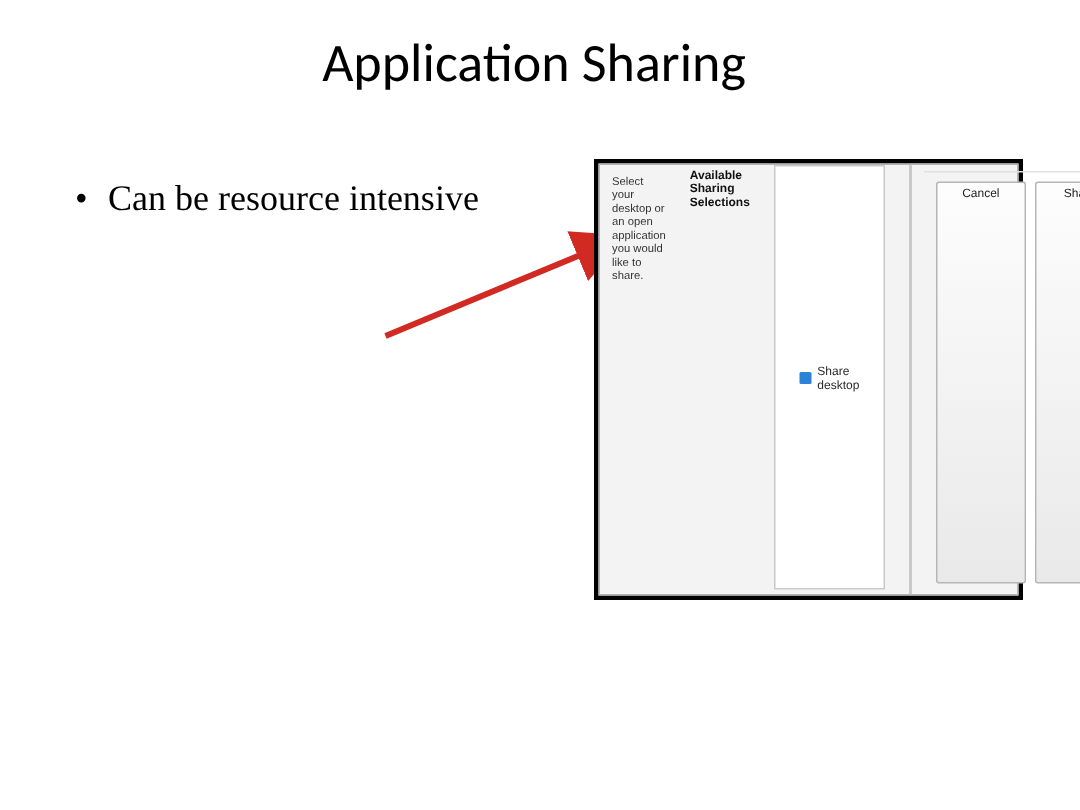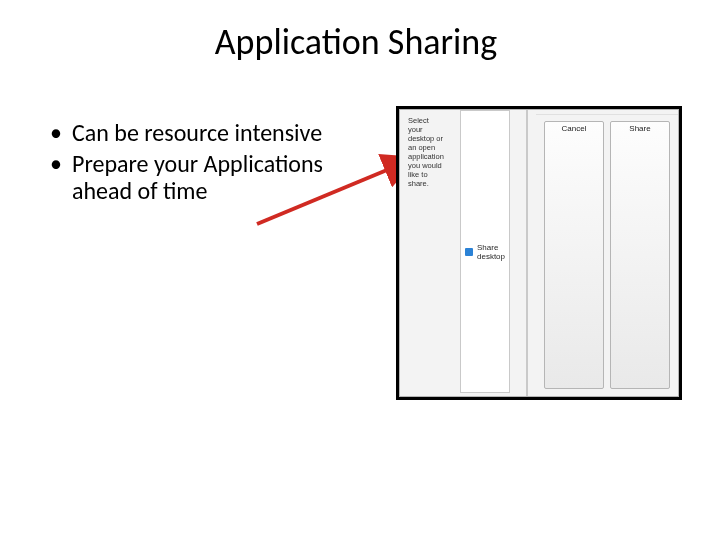--- a/index.html
+++ b/index.html
@@ -29,20 +29,21 @@
     font-size:24px;
     line-height:1.12;
   }
   .bullets ul{
     margin:0;padding:0;list-style:none;
   }
   .bullets li{
     position:relative;
     padding-left:22px;
     margin:0 0 4px 0;
+    font-family:Liberation Serif, serif;
   }
   .bullets li::before{
     content:"•";
     position:absolute;
     left:0;top:0;
     font-size:24px;
     line-height:1.12;
   }
 
   
@@ -74,21 +75,21 @@
   .dlg-section-label{
     padding:2px 8px 3px 8px;
     font-size:8px;
     font-weight:bold;
     color:#111;
   }
   .dlg-panel{
     margin:0 8px 3px 8px;
     background:#fff;
     border:1px solid #c9c9c9;
-    padding:3px 4px;
+    padding:3px 16px;
     display:flex;align-items:center;gap:4px;
   }
   .dlg-list{
     margin:0 8px 0 8px;
     background:#fff;
     border:1px solid #c9c9c9;
     flex:1;
     overflow:hidden;
     position:relative;
   }
@@ -184,37 +185,37 @@
 </head>
 <body>
 
 <div class="slide">
 
   <div class="title">Application Sharing</div>
 
   <div class="bullets">
     <ul>
       <li>Can be resource intensive</li>
-      <li>Prepare your Applications ahead of time</li>
     </ul>
   </div>
 
   <svg class="arrow-svg" viewBox="0 0 180 80">
     <defs>
       <marker id="ah" markerWidth="9" markerHeight="9" refX="7" refY="4.5" orient="auto">
         <polygon points="0,0 9,4.5 0,9" fill="#d02a22"></polygon>
       </marker>
     </defs>
     <line x1="4" y1="72" x2="158" y2="8" stroke="#d02a22" stroke-width="4" marker-end="url(#ah)"></line>
   </svg>
 
   <div class="dialog-photo">
     <div class="dialog">
 
       <div class="dlg-instr">Select your desktop or an open application you would like to share.</div>
+      <div class="dlg-section-label">Available Sharing Selections</div>
 
       <div class="dlg-panel">
         <span class="app-icon ic-desktop"></span>
         <span>Share desktop</span>
       </div>
 
       <div class="dlg-list">
         <div class="dlg-item">
           <span class="tree-toggle"></span>
           <span class="app-icon ic-explorer"></span>

